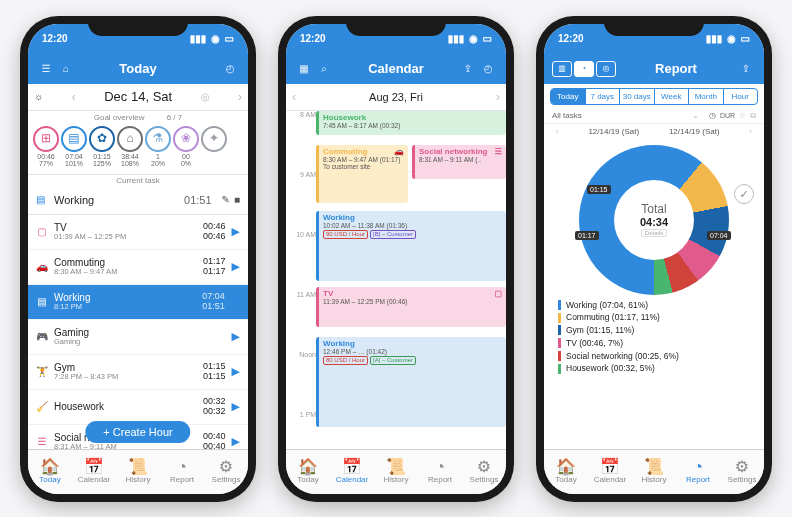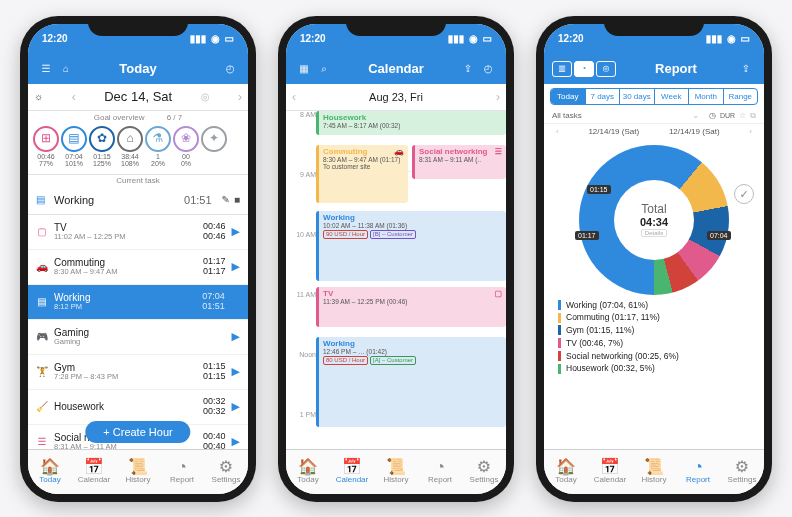--- a/index.html
+++ b/index.html
@@ -153,21 +153,21 @@
         <span class="nm">Working</span>
         <span class="tm">01:51</span>
         <span class="act">✎</span>
         <span class="act">■</span>
       </div>
       <div class="tasklist" id="tasklist">
             <div class="task">
               <span class="dot" style="color:#e05a8c">▢</span>
               <span class="names">
                 <div class="n1">TV</div>
-                <div class="n2">11:02 AM – 12:25 PM</div>
+                <div class="n2">01:39 AM – 12:25 PM</div>
               </span>
               <span class="times">
                 <div>00:46</div>
                 <div>00:46</div>
               </span>
               <span class="pl">▶</span>
             </div>
             <div class="task">
               <span class="dot" style="color:#f2b84b">🚗</span>
               <span class="names">
@@ -383,21 +383,21 @@
       <span class="title">Report</span>
       <span class="hicon">⇪</span>
     </div>
     <div class="body" style="background:#fff">
       <div class="segbar" id="segbar">
             <div class="seg on">Today</div>
             <div class="seg">7 days</div>
             <div class="seg">30 days</div>
             <div class="seg">Week</div>
             <div class="seg">Month</div>
-            <div class="seg">Range</div>
+            <div class="seg">Hour</div>
           </div>
       <div class="filterrow">
         <span class="f1">All tasks</span>
         <span style="color:#bbb">⌄</span>
         <span style="width:10px"></span>
         <span>◷</span>
         <span style="font-size:7px;margin:0 4px">DUR</span>
         <span style="color:#bbb">☆</span>
         <span style="color:#bbb;margin-left:4px">⧉</span>
       </div>

